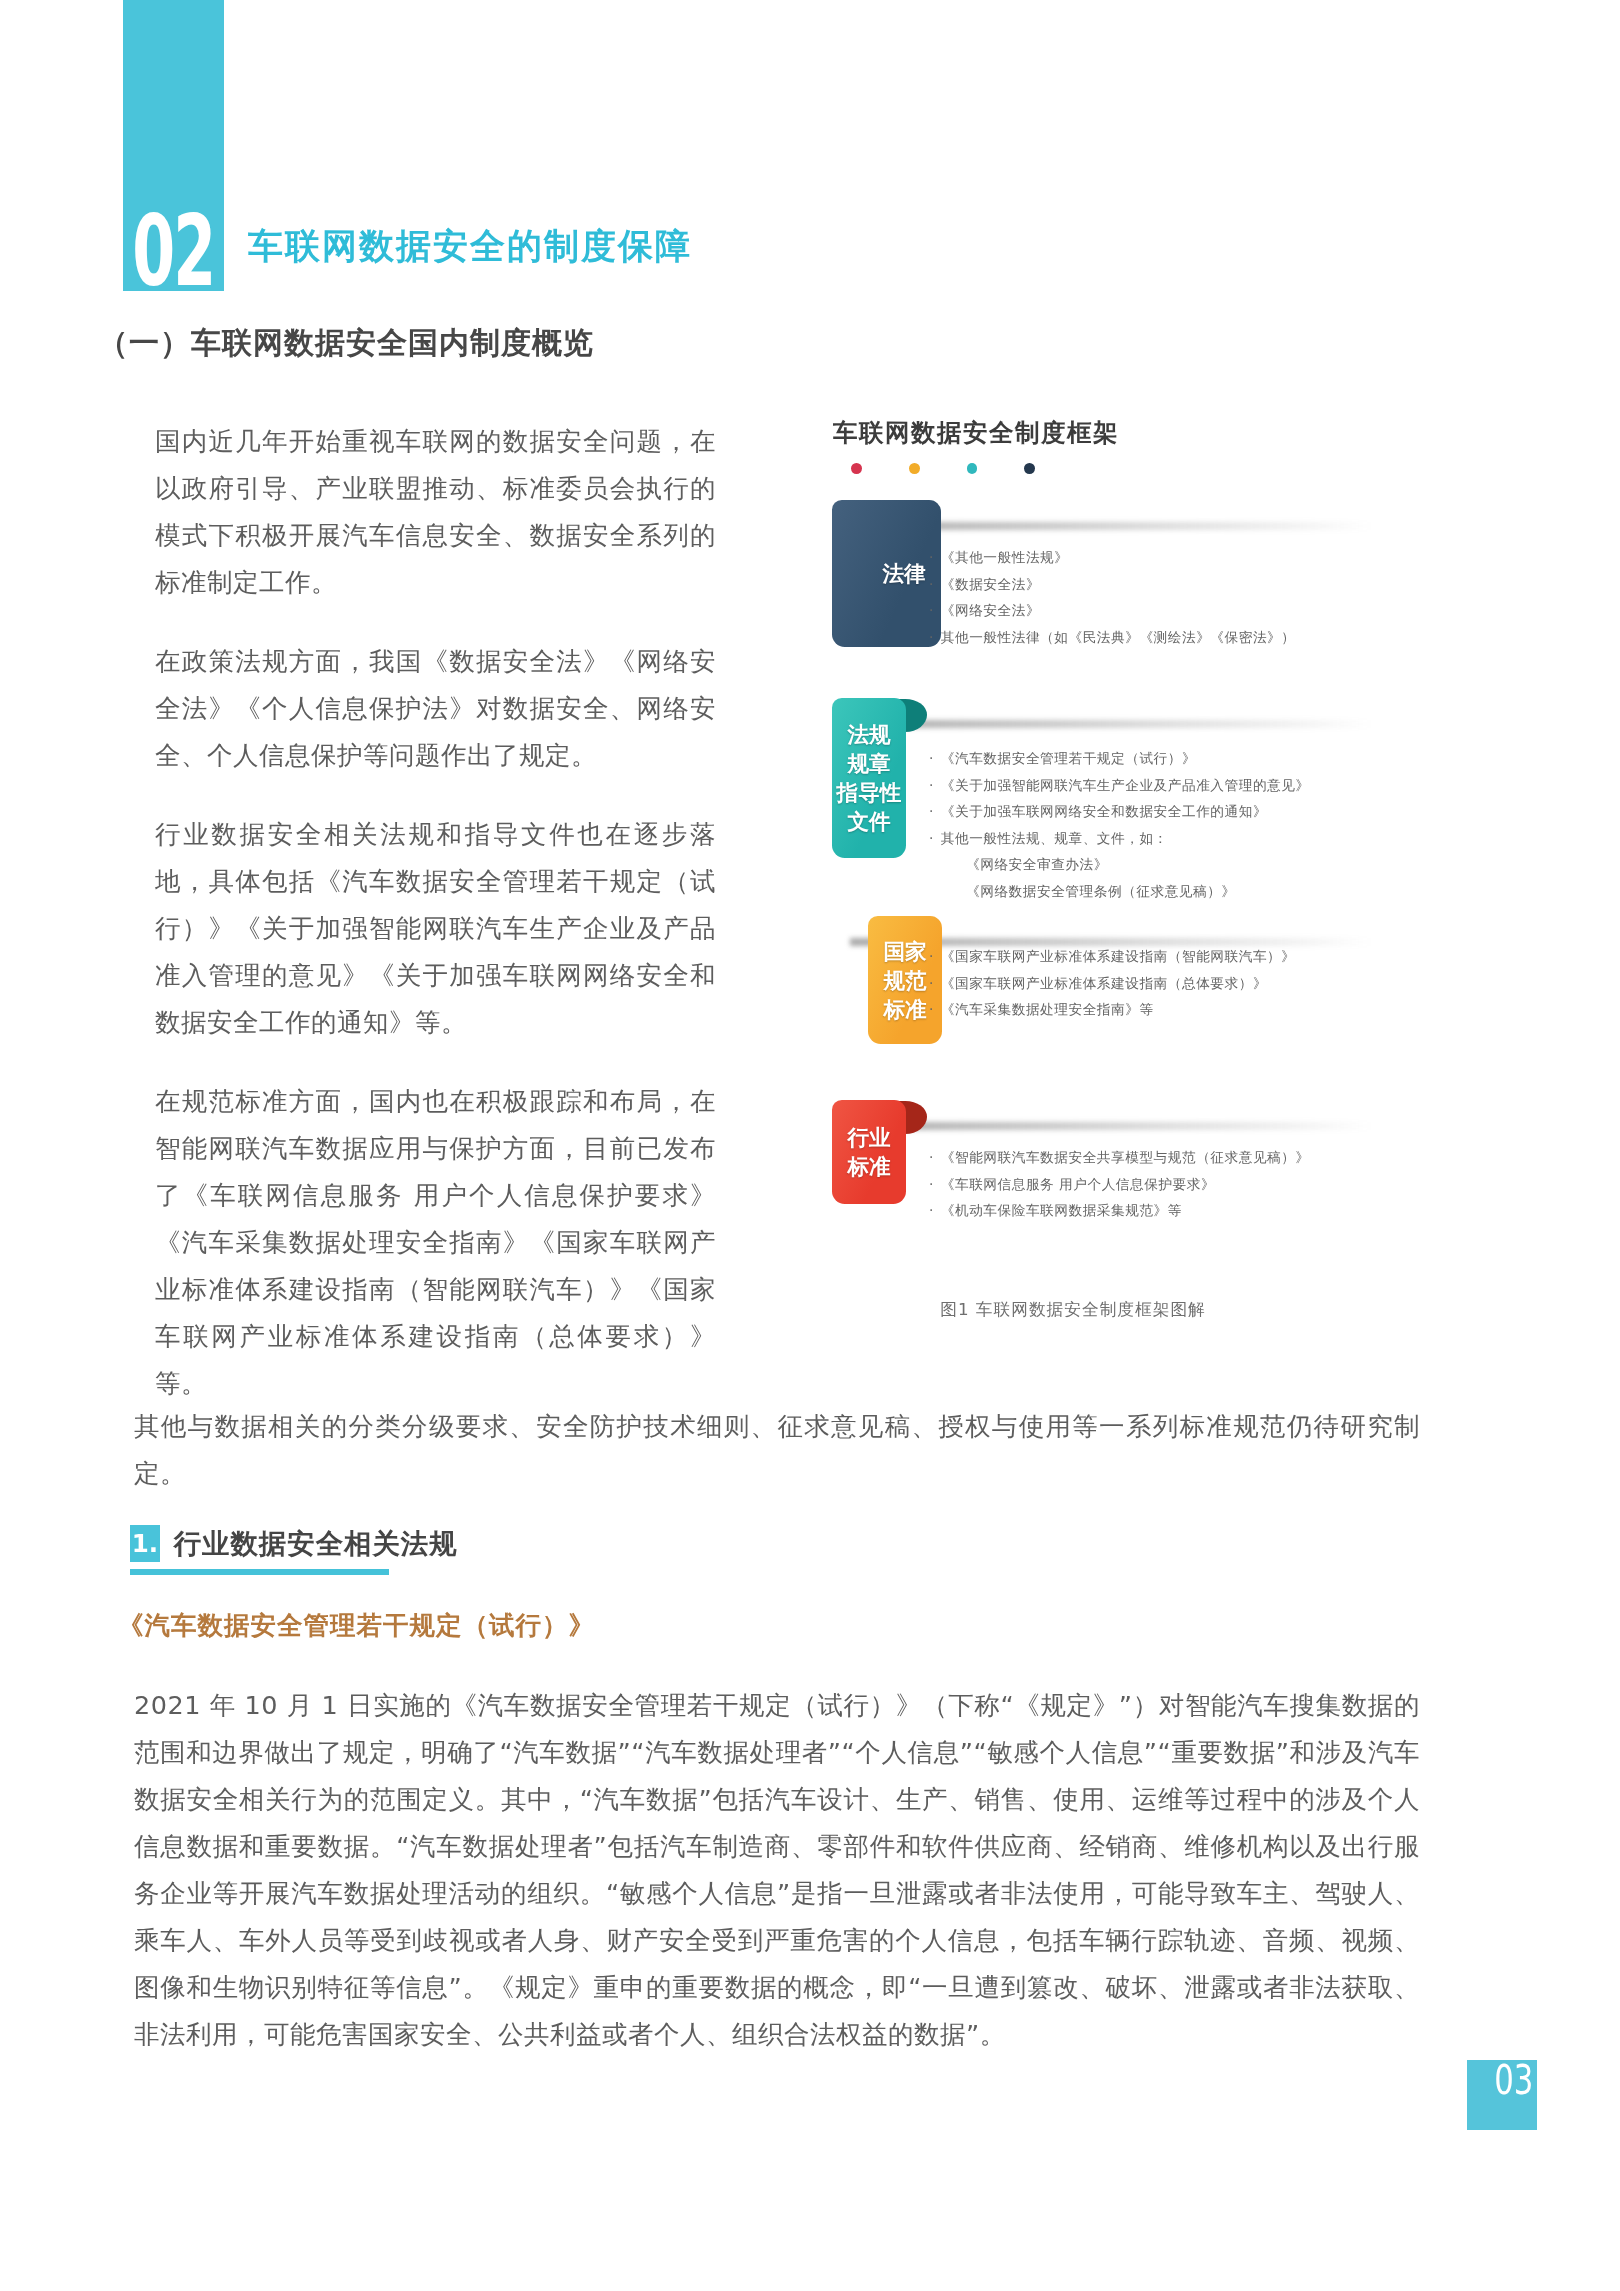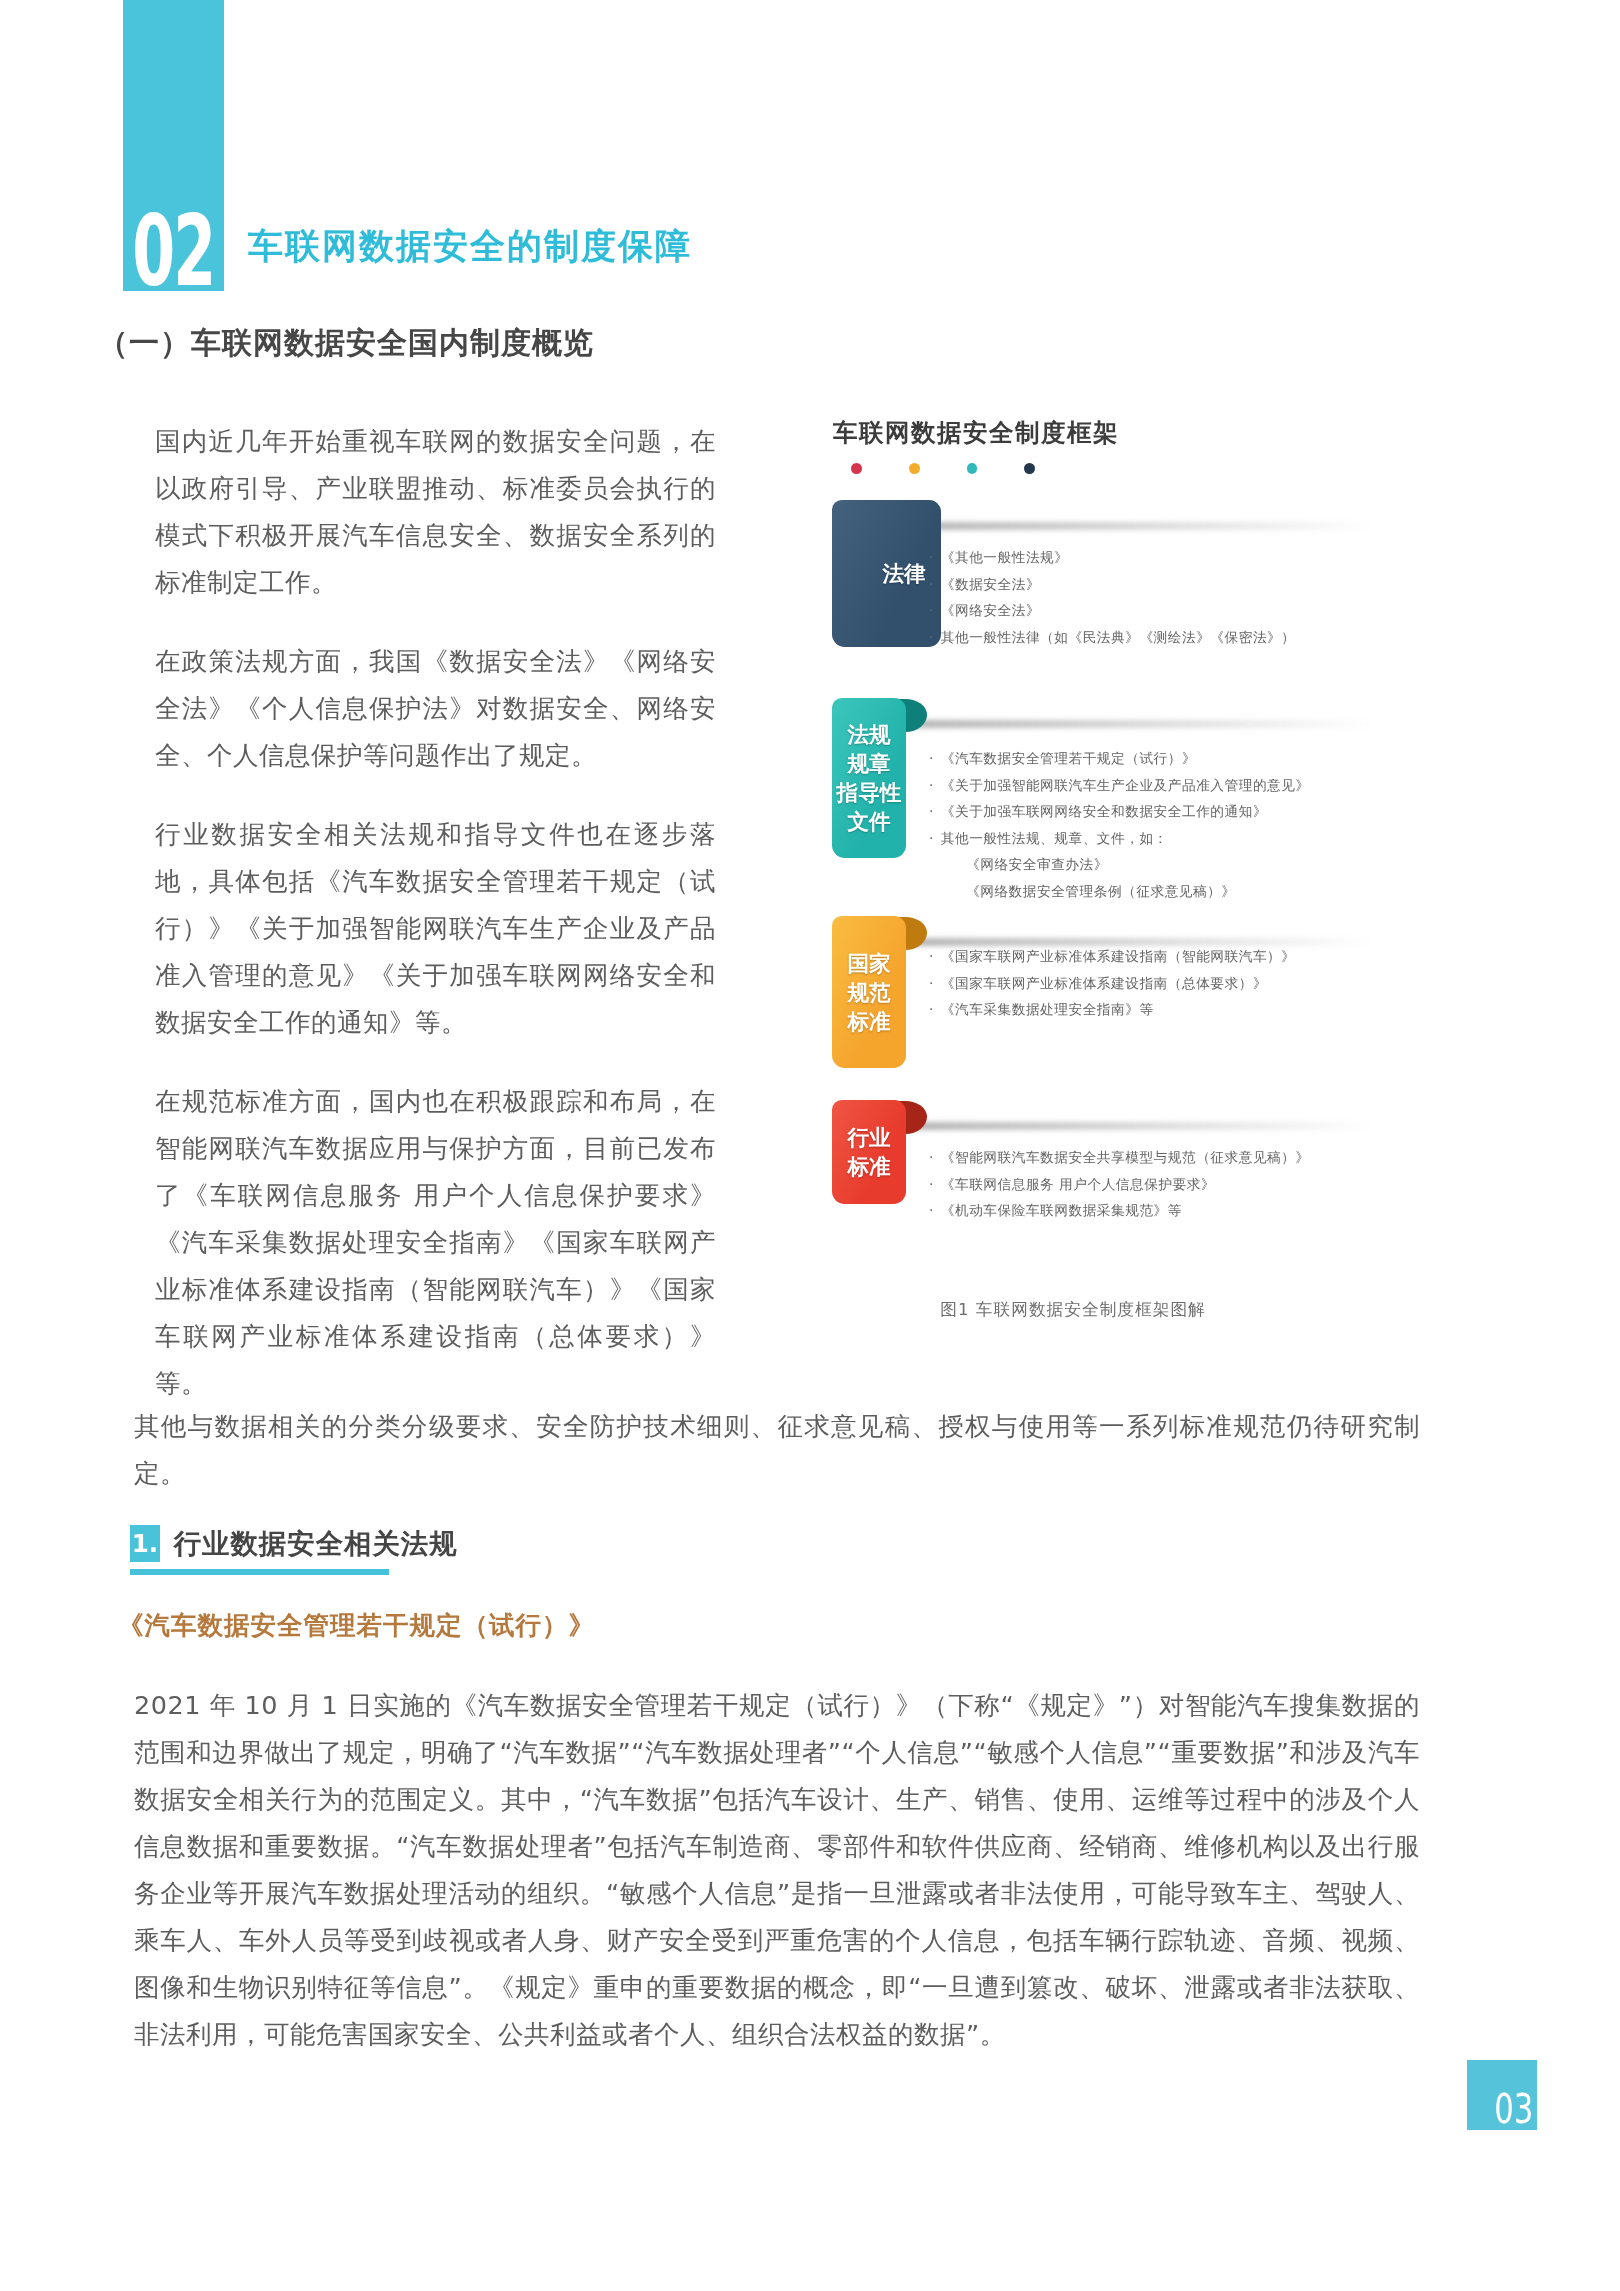--- a/index.html
+++ b/index.html
@@ -56,21 +56,21 @@
   .curl{
     position:absolute;left:54px;top:1px;width:41px;height:33px;
     border-radius:0 100% 100% 0 / 0 90% 100% 0;
   }
   .ribbon{
     position:absolute;left:0;top:0;width:74px;
     border-radius:9.8px 11.8px 12.7px 12.7px;
     display:flex;align-items:center;justify-content:center;
   }
   .g1 .ribbon{height:147px;padding-left:35px;} .g2 .ribbon{height:160px;}
-  .g3 .ribbon{height:152px;} .g4 .ribbon{height:104px;}
+  .g3 .ribbon{height:128px;margin-left:36px;} .g4 .ribbon{height:104px;}
   .rib-label{
     color:#ffffff;font-weight:bold;font-size:21.6px;line-height:29px;
     text-align:center;white-space:pre-line;
     text-shadow:0 1px 2px rgba(0,0,0,0.25);
   }
   .items{
     position:absolute;left:97px;margin:0;padding:0;list-style:none;
     font-size:13.7px;line-height:26.5px;color:#646464;letter-spacing:0.5px;
     white-space:nowrap;
   }
@@ -111,21 +111,21 @@
   }
   .sub-heading{
     position:absolute;left:118px;top:1608px;
     font-size:25.5px;font-weight:bold;color:#b5793d;letter-spacing:1px;
     white-space:nowrap;
   }
   
   .page-num-box{
     position:absolute;left:1467px;top:2060px;width:70px;height:70px;
     background:#55c4da;color:#ffffff;
-    display:flex;align-items:flex-end;justify-content:flex-end;
+    display:flex;align-items:flex-start;justify-content:flex-end;
     padding:0;box-sizing:border-box;
   }
   .page-num{
     font-size:41px;line-height:1;padding-right:4.9px;
     transform:scaleX(0.75);transform-origin:right center;
   }
 </style>
 </head>
 <body>
 

